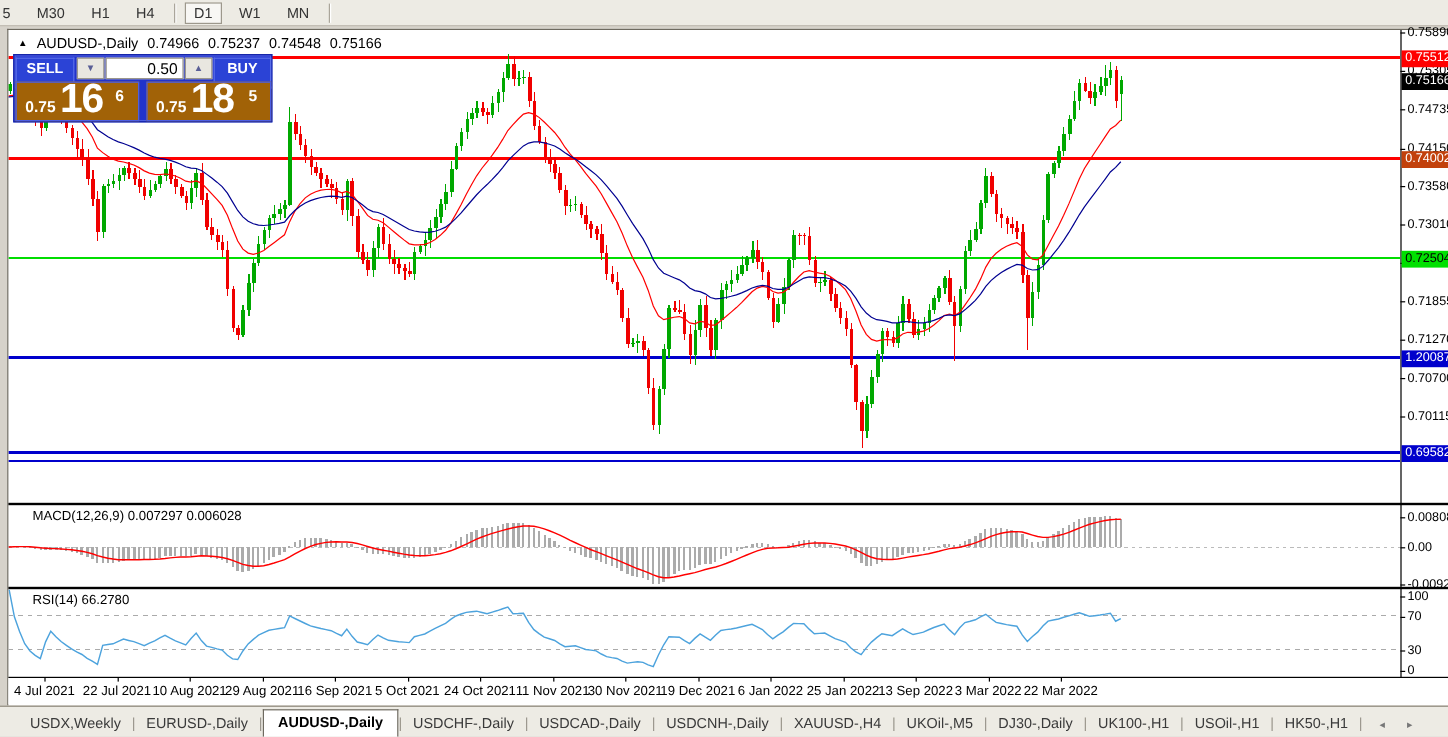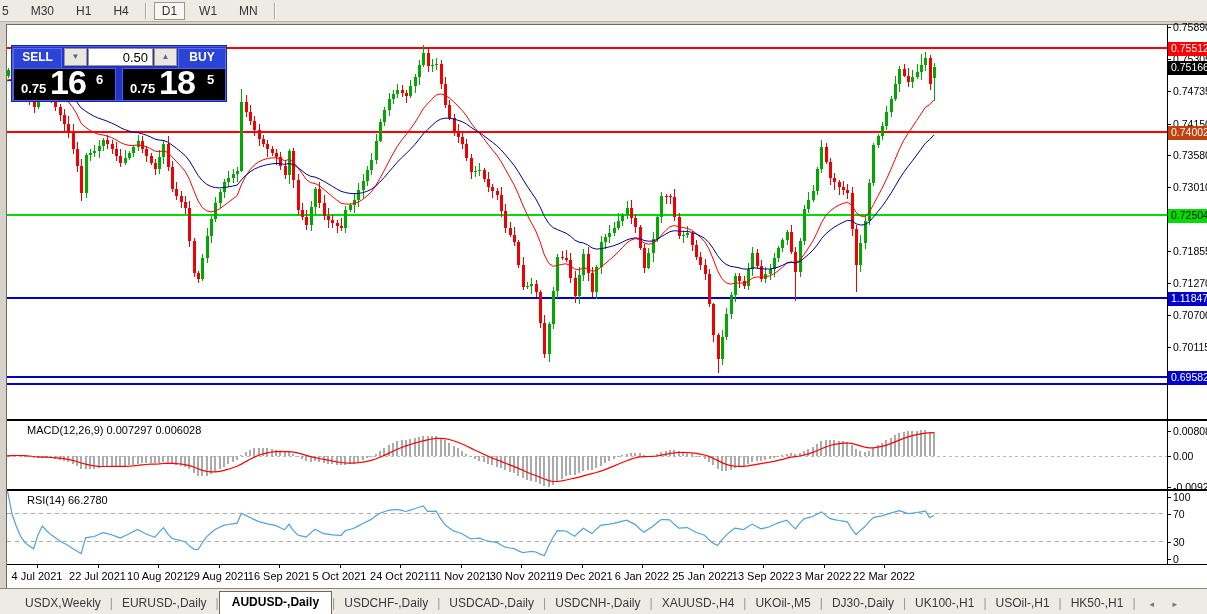--- a/index.html
+++ b/index.html
@@ -62,21 +62,21 @@
     position:absolute; top:2px; width:23px; height:18px; background:#e9e7e0;
     border:1px solid #9a968c; color:#5a5f96; font-size:8px; text-align:center;
     line-height:16px; cursor:pointer;
   }
   #qty {
     position:absolute; left:76px; top:2px; width:65px; height:18px;
     border:1px solid #9a968c; background:#fff; font-size:13px;
     text-align:right; padding-right:4px; font-family:"Liberation Sans",sans-serif;
   }
   .bigbox {
-    position:absolute; top:22px; height:33px; background:#000000; color:#fff;
+    position:absolute; top:22px; height:33px; background:#a16207; color:#fff;
     border:1px solid #4d5fe2; cursor:pointer;padding-left:47px;
   }
   .bigbox .frac { position:absolute; left:7px; bottom:4px; font-size:13px; font-weight:bold; }
   .bigbox .big  { position:absolute; left:36px; top:-6px; font-size:34px; font-weight:bold; letter-spacing:-1px; }
   .bigbox .sup  { position:absolute; font-size:13px; font-weight:bold; top:3px; }
   
   #datestrip { position:absolute; left:0; top:540px; width:1160px; height:22px; background:#fff; }
   .dlbl { position:absolute; top:5px; font-size:11px; color:#000; transform:translateX(-50%); white-space:nowrap; }
   .dtick { position:absolute; top:0; width:1px; height:3px; background:#000; }
   
@@ -103,20 +103,28 @@
     <div class="tf">H4</div>
     <div class="tfsep"></div>
     <div class="tf active">D1</div>
     <div class="tf">W1</div>
     <div class="tf">MN</div>
     <div class="tfsep"></div>
   </div>
 
 <div id="chartwin">
 
+  <div id="titleRow">
+    <span class="tri">▲</span>
+    <span>AUDUSD-,Daily</span>
+    <span>0.74966</span>
+    <span>0.75237</span>
+    <span>0.74548</span>
+    <span>0.75166</span>
+  </div>
 
   <div id="tradepanel">
     <div class="pbtn" style="left:1px;width:49px;">SELL</div>
     <div class="spin" style="left:52px;">
       <span>▼</span></div>
     <input id="qty" value="0.50" style="">
     <div class="spin" style="left:142px;">
       <span>▲</span></div>
     <div class="pbtn" style="left:166px;width:48px;">BUY</div>
 
@@ -830,21 +838,21 @@
       <div class="ticklbl" style="top: 156px;">0.73010</div>
       <div class="ticklbl" style="top: 188px;">0.72425</div>
       <div class="ticklbl" style="top: 220px;">0.71855</div>
       <div class="ticklbl" style="top: 252px;">0.71270</div>
       <div class="ticklbl" style="top: 284px;">0.70700</div>
       <div class="ticklbl" style="top: 316px;">0.70115</div>
       <div class="hlbl" style="top: 17px; background: rgb(255, 0, 0); color: rgb(255, 255, 255);">0.75512</div>
       <div class="hlbl" style="top: 36px; background: rgb(0, 0, 0); color: rgb(255, 255, 255);">0.75166</div>
       <div class="hlbl" style="top: 101px; background: #c2410c; color: rgb(255, 255, 255);">0.74002</div>
       <div class="hlbl" style="top: 184px; background: rgb(0, 224, 0); color: rgb(0, 0, 0);">0.72504</div>
-      <div class="hlbl" style="top: 267px; background: rgb(0, 0, 204); color: rgb(255, 255, 255);">1.11847</div>
+      <div class="hlbl" style="top: 267px; background: rgb(0, 0, 204); color: rgb(255, 255, 255);">1.20087</div>
       <div class="hlbl" style="top: 346px; background: rgb(0, 0, 204); color: rgb(255, 255, 255);">0.69582</div>
       <div class="ticklbl" style="top: 400px;">0.008087</div>
       <div class="ticklbl" style="top: 425px;">0.00</div>
       <div class="ticklbl" style="top: 456px;">-0.00928</div>
       <div class="ticklbl" style="top: 466px;">100</div>
       <div class="ticklbl" style="top: 483.05px;">70</div>
       <div class="ticklbl" style="top: 511.25px;">30</div>
       <div class="ticklbl" style="top: 528px;">0</div>
     </div>
 

